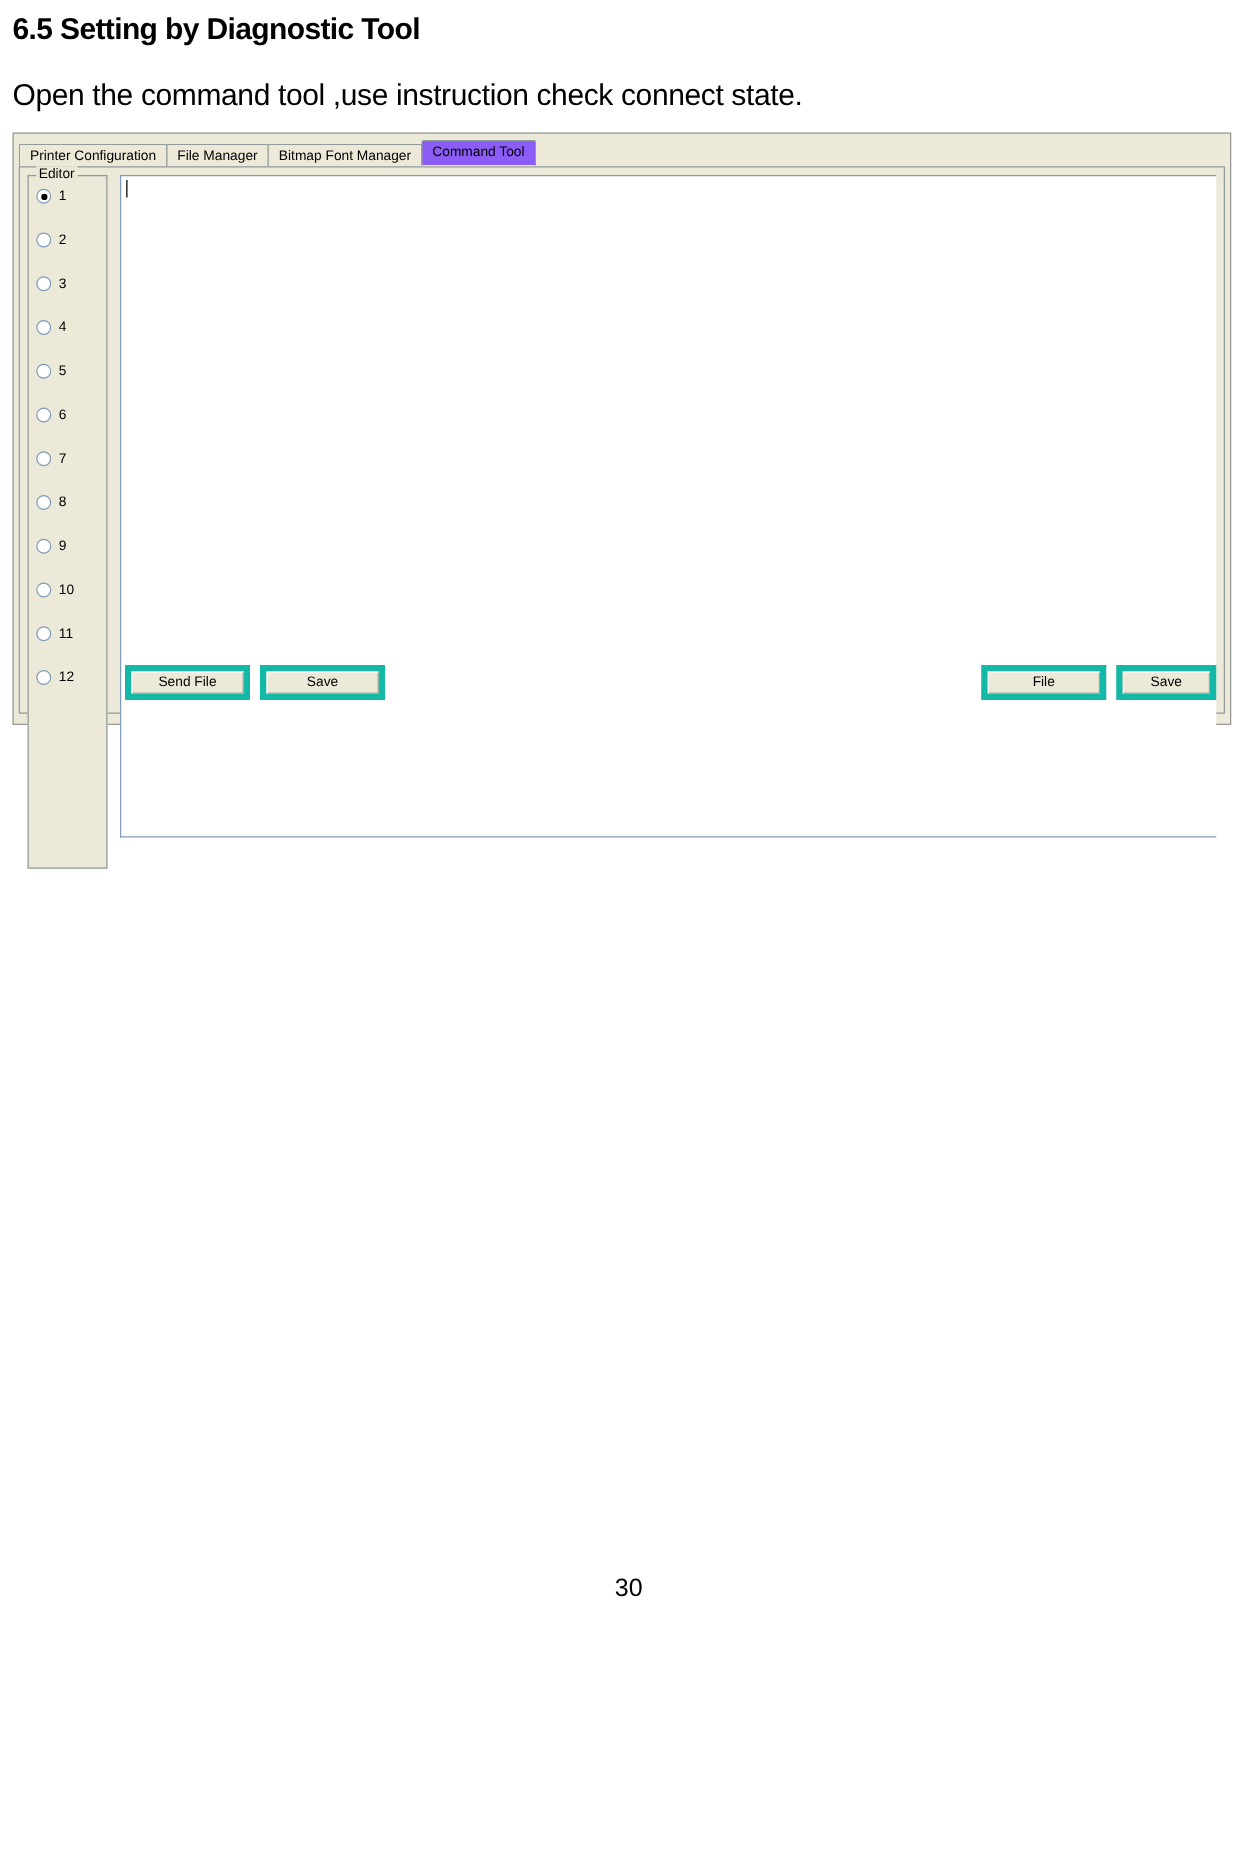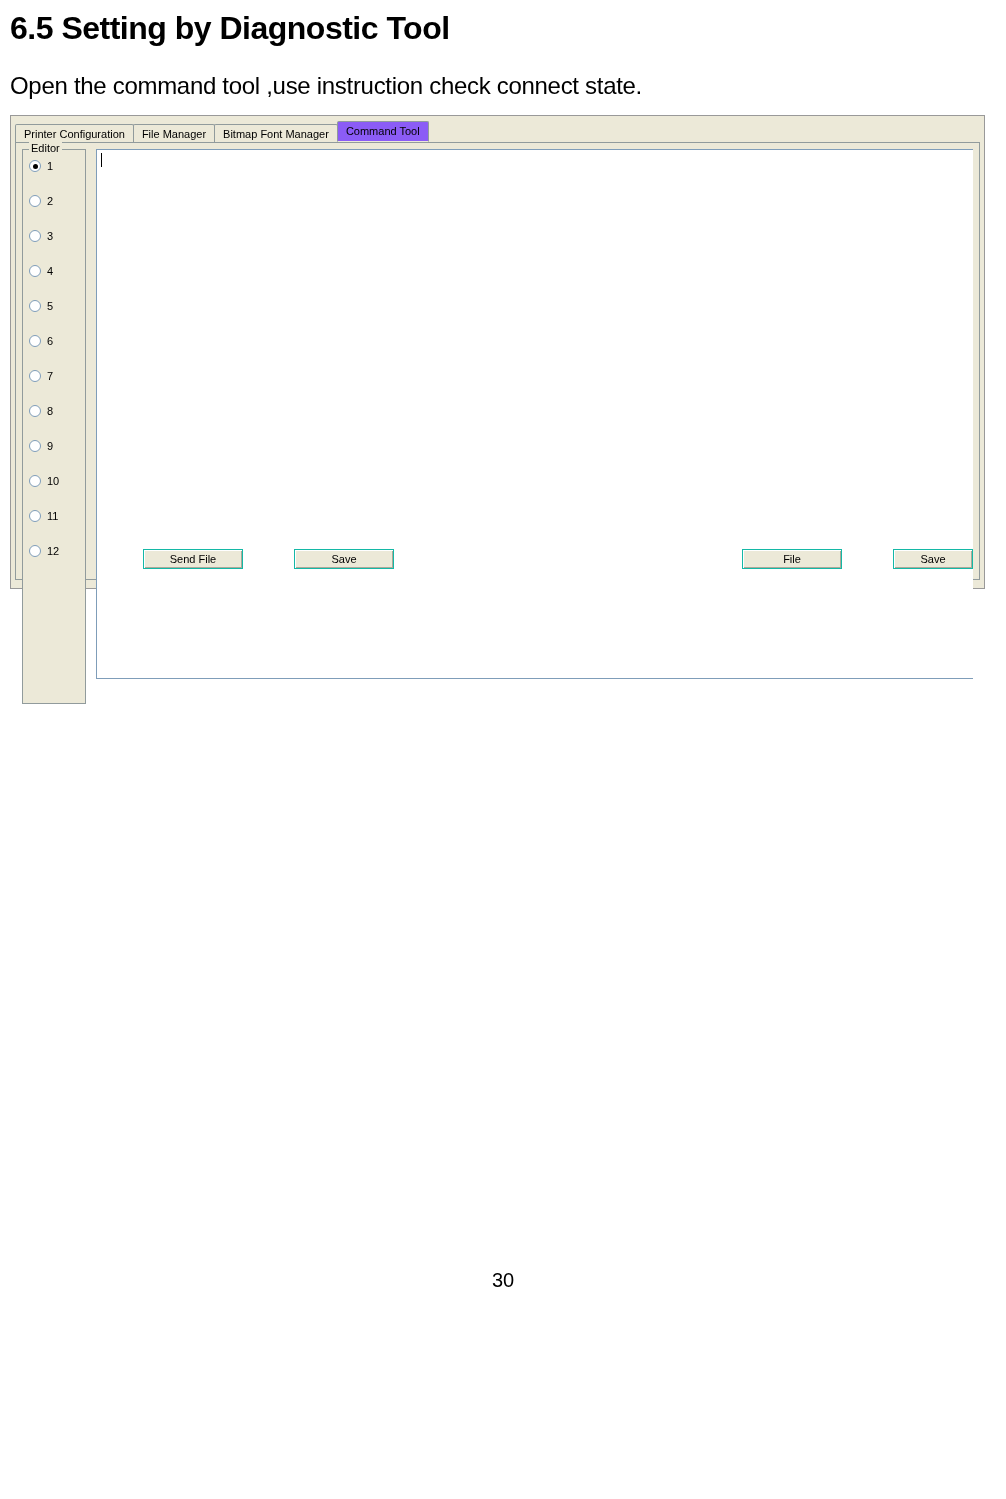--- a/index.html
+++ b/index.html
@@ -8,21 +8,21 @@
       padding: 0;
     }
     body {
       font-family: Arial, sans-serif;
       background: #ffffff;
       width: 1006px;
       margin: 0 auto;
       padding: 10px;
     }
     .heading {
-      font-size: 32px;
+      font-size: 24px;
       font-weight: bold;
       color: #000;
       margin-bottom: 25px;
       letter-spacing: -0.5px;
     }
     .body-text {
       font-size: 24px;
       color: #000;
       margin-bottom: 15px;
       letter-spacing: -0.3px;
@@ -141,30 +141,29 @@
       left: 84px;
       right: 6px;
       display: flex;
       gap: 8px;
     }
     .spacer {
       flex: 1;
     }
     .win-button {
       background: #ece9d8;
-      border: 1px solid #14b8a6;
+      border: 5px solid #14b8a6;
       box-shadow: inset 1px 1px 0 #fff, inset -1px -1px 0 #aca899;
       padding: 3px 0;
       font-size: 11px;
       color: #000;
       font-family: Tahoma, Arial, sans-serif;
       cursor: pointer;
       text-align: center;
       min-width: 100px;
-      margin-left: 43px;
     }
     .win-button.narrow {
       min-width: 80px;
     }
     .page-number {
       text-align: center;
       font-size: 20px;
       color: #000;
       margin-top: 680px;
     }

